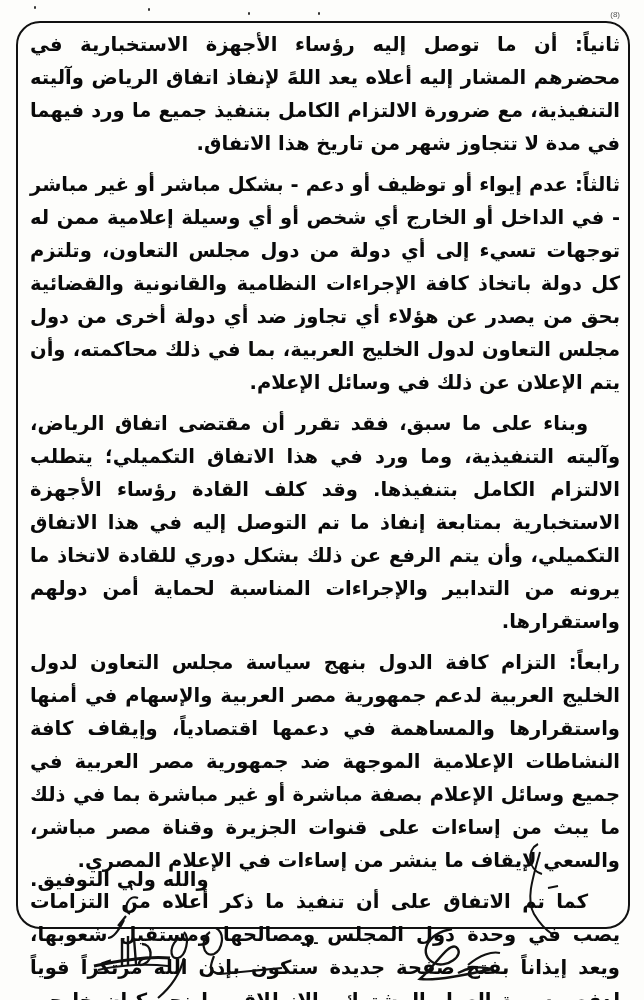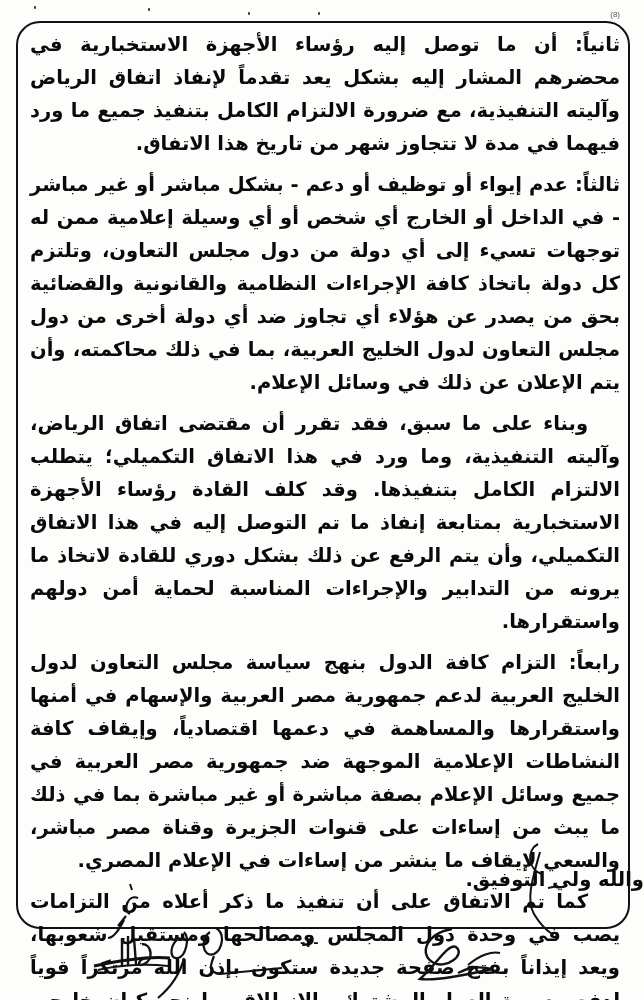--- a/index.html
+++ b/index.html
@@ -56,21 +56,21 @@
       margin: 0 0 8px 0;
     }
     .para.indent {
       text-indent: 32px;
     }
     .closing {
       position: absolute;
       top: 868px;
       left: 0;
       width: 644px;
-      text-align: right;
+      text-align: left;
       direction: rtl;
       font-weight: bold;
       font-size: 19.5px;
       padding-left: 30px;
       box-sizing: border-box;
     }
     .page-footer {
       position: absolute;
       top: 935px;
       left: 300px;
@@ -91,21 +91,21 @@
 <div class="page-number-top">(8)</div>
 
 <span class="speck" style="left:34px;top:6px;"></span>
 <span class="speck" style="left:148px;top:8px;"></span>
 <span class="speck" style="left:248px;top:12px;"></span>
 <span class="speck" style="left:318px;top:12px;"></span>
 
 <div class="frame"></div>
 
 <div class="content">
-  <p class="para">ثانياً: أن ما توصل إليه رؤساء الأجهزة الاستخبارية في محضرهم المشار إليه بشكل يعد تقدماً لإنفاذ اتفاق الرياض وآليته التنفيذية، مع ضرورة الالتزام الكامل بتنفيذ جميع ما ورد فيهما في مدة لا تتجاوز شهر من تاريخ هذا الاتفاق.</p>
+  <p class="para">ثانياً: أن ما توصل إليه رؤساء الأجهزة الاستخبارية في محضرهم المشار إليه أعلاه يعد اللهً لإنفاذ اتفاق الرياض وآليته التنفيذية، مع ضرورة الالتزام الكامل بتنفيذ جميع ما ورد فيهما في مدة لا تتجاوز شهر من تاريخ هذا الاتفاق.</p>
   <p class="para">ثالثاً: عدم إيواء أو توظيف أو دعم - بشكل مباشر أو غير مباشر - في الداخل أو الخارج أي شخص أو أي وسيلة إعلامية ممن له توجهات تسيء إلى أي دولة من دول مجلس التعاون، وتلتزم كل دولة باتخاذ كافة الإجراءات النظامية والقانونية والقضائية بحق من يصدر عن هؤلاء أي تجاوز ضد أي دولة أخرى من دول مجلس التعاون لدول الخليج العربية، بما في ذلك محاكمته، وأن يتم الإعلان عن ذلك في وسائل الإعلام.</p>
   <p class="para indent">وبناء على ما سبق، فقد تقرر أن مقتضى اتفاق الرياض، وآليته التنفيذية، وما ورد في هذا الاتفاق التكميلي؛ يتطلب الالتزام الكامل بتنفيذها. وقد كلف القادة رؤساء الأجهزة الاستخبارية بمتابعة إنفاذ ما تم التوصل إليه في هذا الاتفاق التكميلي، وأن يتم الرفع عن ذلك بشكل دوري للقادة لاتخاذ ما يرونه من التدابير والإجراءات المناسبة لحماية أمن دولهم واستقرارها.</p>
   <p class="para">رابعاً: التزام كافة الدول بنهج سياسة مجلس التعاون لدول الخليج العربية لدعم جمهورية مصر العربية والإسهام في أمنها واستقرارها والمساهمة في دعمها اقتصادياً، وإيقاف كافة النشاطات الإعلامية الموجهة ضد جمهورية مصر العربية في جميع وسائل الإعلام بصفة مباشرة أو غير مباشرة بما في ذلك ما يبث من إساءات على قنوات الجزيرة وقناة مصر مباشر، والسعي لإيقاف ما ينشر من إساءات في الإعلام المصري.</p>
   <p class="para indent">كما تم الاتفاق على أن تنفيذ ما ذكر أعلاه من التزامات يصب في وحدة دول المجلس ومصالحها ومستقبل شعوبها، ويعد إيذاناً بفتح صفحة جديدة ستكون بإذن الله مرتكزاً قوياً لدفع مسيرة العمل المشترك والانطلاق بها نحو كيان خليجي قوي ومتماسك.</p>
 </div>
 
 <div class="closing">والله ولي التوفيق.</div>
 
 <div class="sig" style="left:520px;top:840px;">
   <svg width="50" height="96" viewBox="0 0 50 96">

